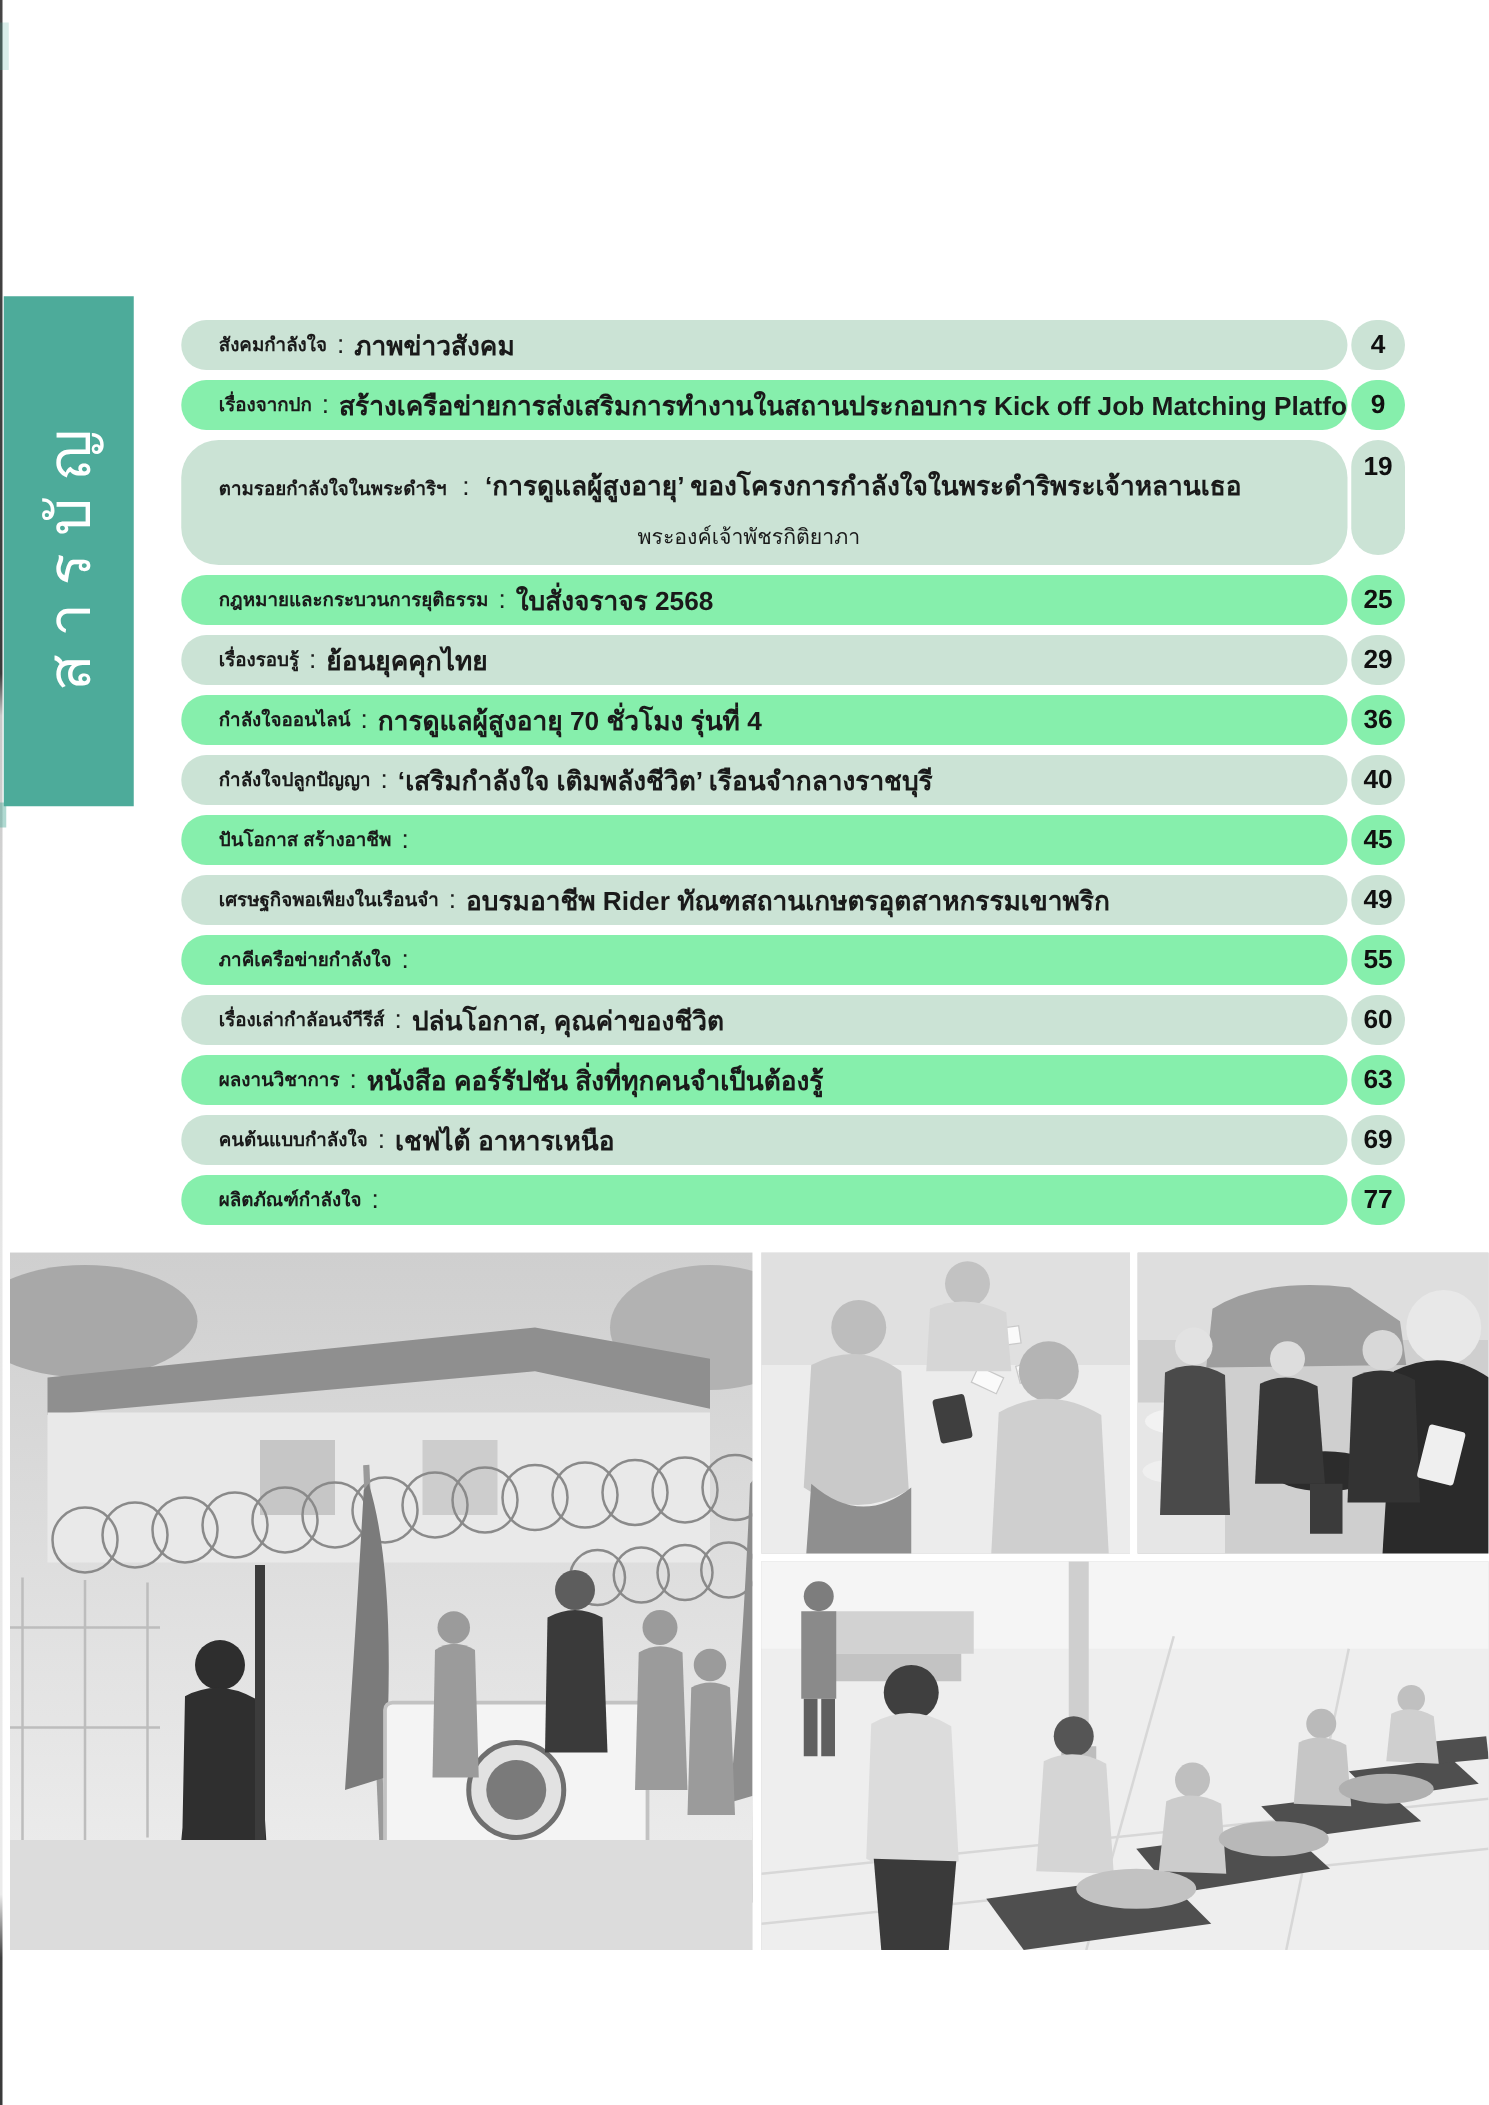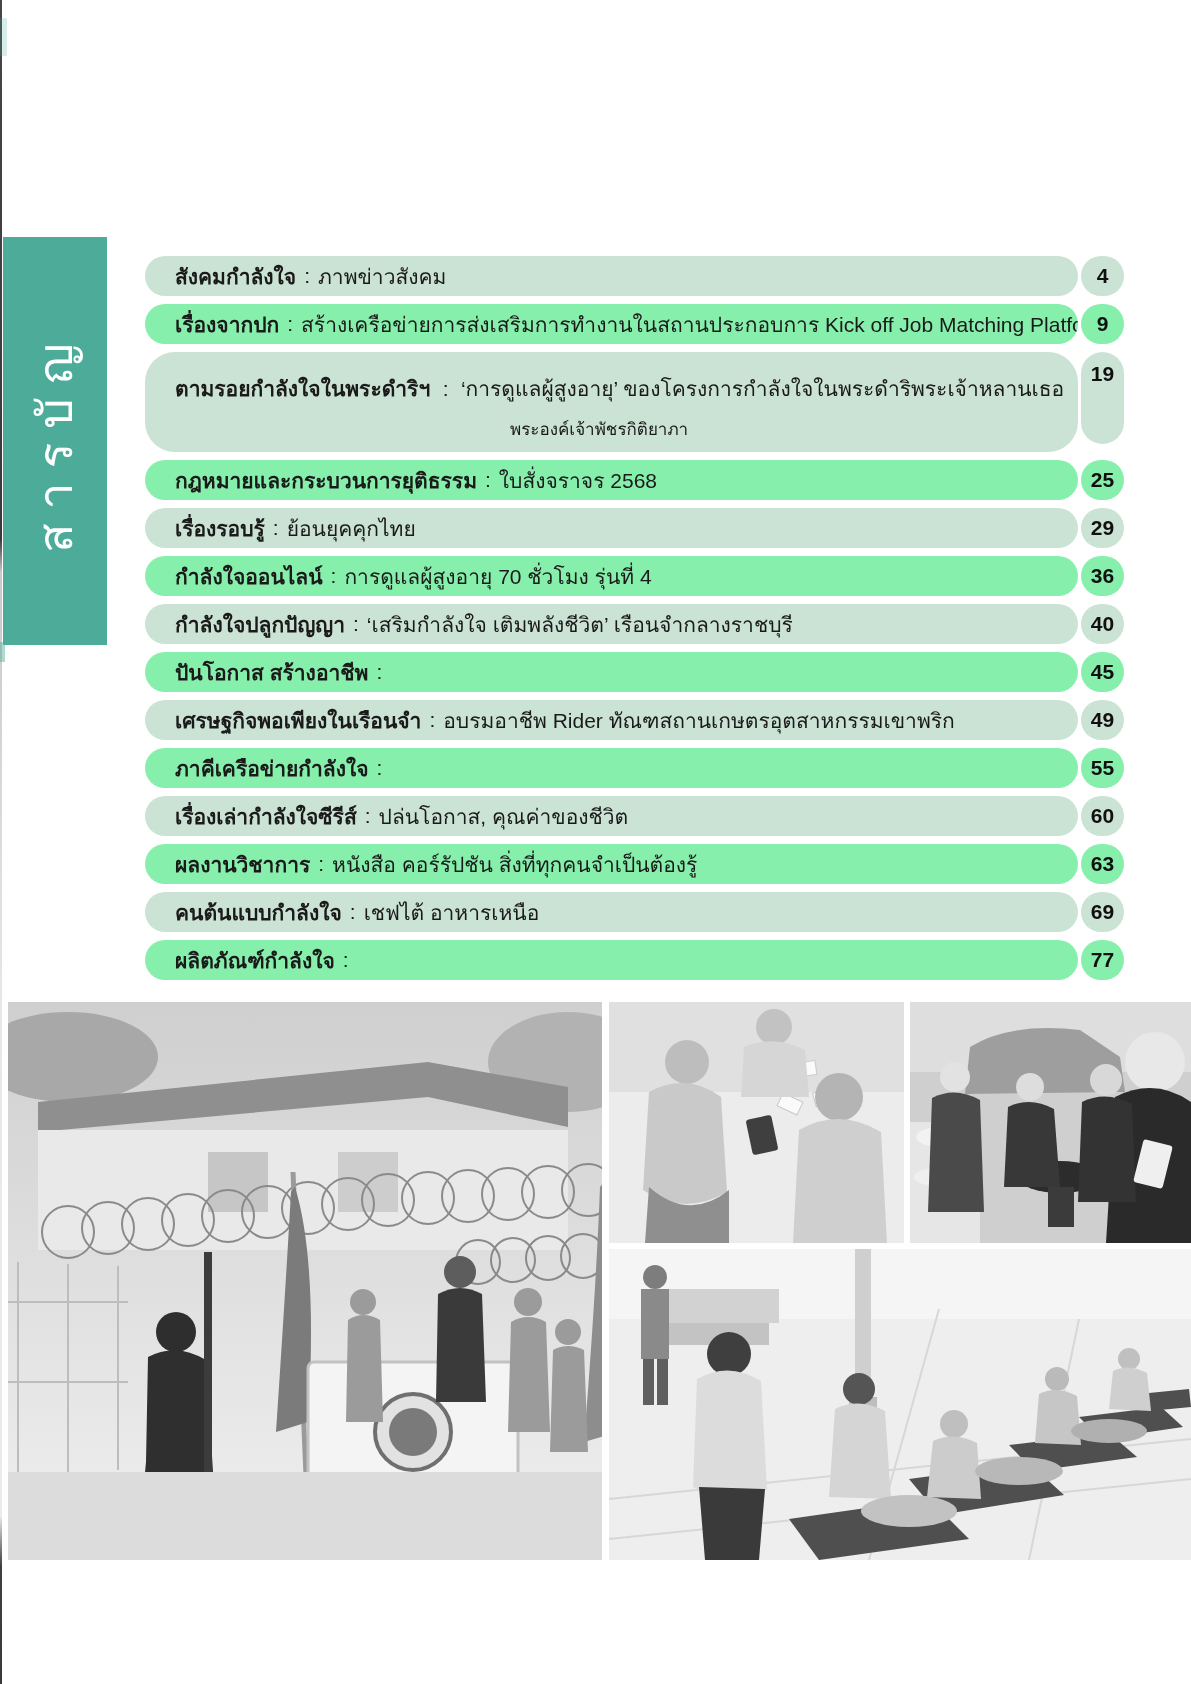--- a/index.html
+++ b/index.html
@@ -36,23 +36,23 @@
   }
   .bar.tall{border-radius:30px;display:block;padding-top:20px;}
   .green .bar,.green .pill{background:#cbe3d5;}
   .gray .bar,.gray .pill{background:#86efac;}
   .pill{
     position:absolute;left:936px;top:0;width:43px;height:40px;border-radius:21px;
     display:flex;align-items:center;justify-content:center;
     font-weight:bold;font-size:21px;color:#101010;
   }
   .pill.tall{height:92px;border-radius:22px;align-items:flex-start;padding-top:10px;box-sizing:border-box;}
-  .lbl{font-weight:bold;font-size:21px;}
+  .lbl{font-weight:bold;font-size:15px;}
   .sep{font-weight:normal;font-size:21px;padding:0 8px;}
-  .desc{font-weight:normal;font-size:21px;}
+  .desc{font-weight:bold;font-size:21px;}
   .line2{font-weight:normal;font-size:17px;margin-left:335px;margin-top:10px;white-space:nowrap;}
 
   
   .photo{position:absolute;overflow:hidden;background:#dcdcdc;}
   .photo svg{display:block;}
   #photo-ceremony{left:8px;top:1002px;width:594px;height:558px;}
   #photo-cards{left:609px;top:1002px;width:295px;height:241px;}
   #photo-cooking{left:910px;top:1002px;width:281px;height:241px;}
   #photo-massage{left:609px;top:1249px;width:582px;height:311px;}
 </style>
@@ -153,21 +153,21 @@
 <div class="row gray" style="top:748px;height:40px">
   <div class="bar">
     <span class="lbl">ภาคีเครือข่ายกำลังใจ</span>
     <span class="sep">:</span>
   </div>
   <div class="pill">55</div>
 </div>
 
 <div class="row green" style="top:796px;height:40px">
   <div class="bar">
-    <span class="lbl">เรื่องเล่ากำลังใจซีรีส์</span>
+    <span class="lbl">เรื่องเล่ากำลัอนจำีรีส์</span>
     <span class="sep">:</span>
     <span class="desc">ปล่นโอกาส, คุณค่าของชีวิต</span>
   </div>
   <div class="pill">60</div>
 </div>
 
 <div class="row gray" style="top:844px;height:40px">
   <div class="bar">
     <span class="lbl">ผลงานวิชาการ</span>
     <span class="sep">:</span>

